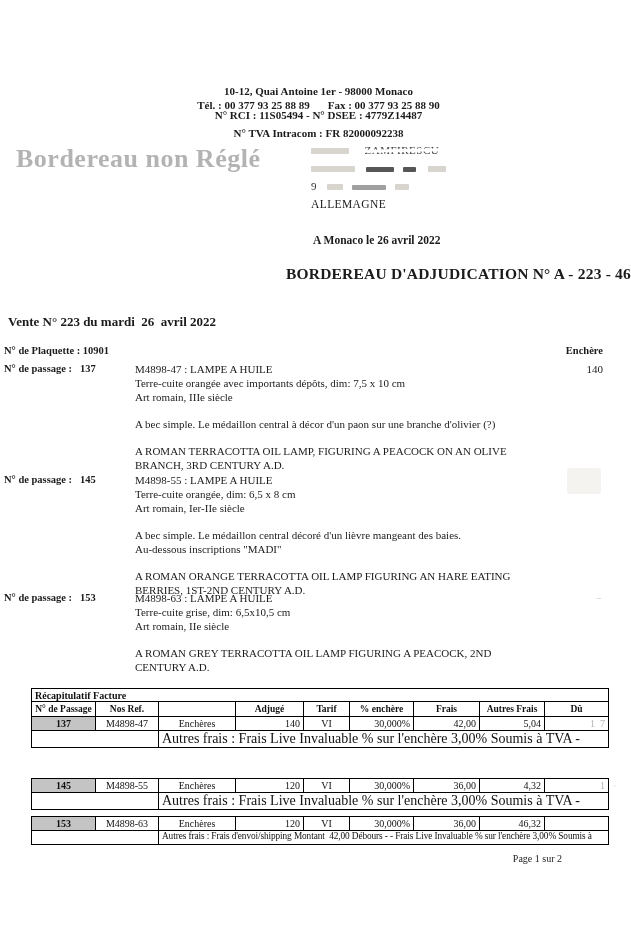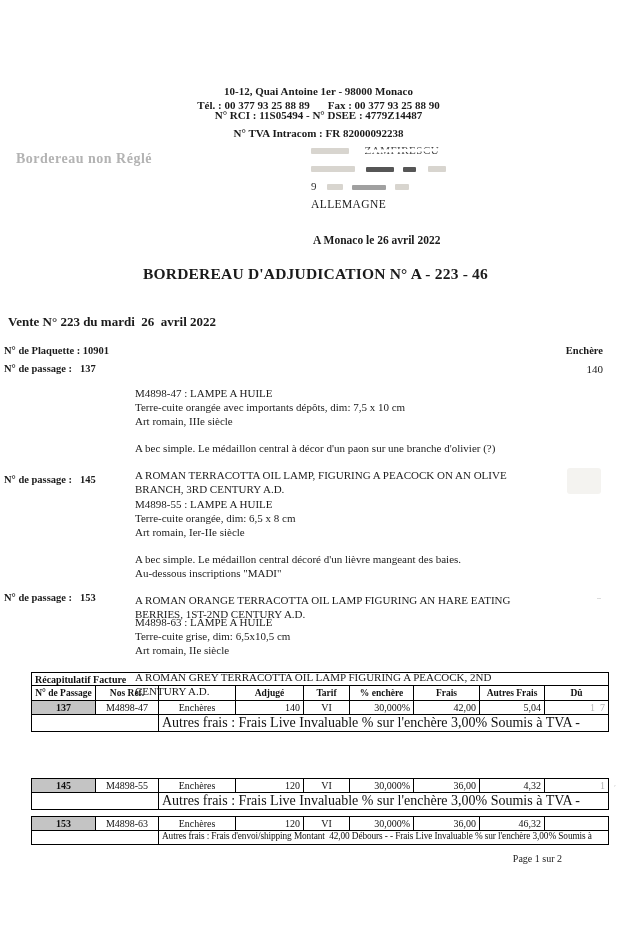--- a/index.html
+++ b/index.html
@@ -13,43 +13,43 @@
              letter-spacing:-3px;color:#141414;display:inline-block;transform:scaleY(.98);}
   .logo-word .it{font-style:italic;margin:0 -3px;}
   .logo-tagline{font-size:6.5px;letter-spacing:1.6px;color:#4a4a4a;margin-top:0;
                 text-transform:uppercase;border-top:1px solid #9a9a9a;display:inline-block;padding-top:1px;}
 
   
   .addr{position:absolute;left:0;right:0;text-align:center;font-weight:bold;font-size:11px;line-height:14px;padding-left:6px;}
   .addr .gap{display:inline-block;width:18px;}
 
   
-  .watermark{position:absolute;left:16px;top:151px;font-size:14px;font-weight:bold;color:#b3b3b3;letter-spacing:.5px;}
+  .watermark{position:absolute;left:16px;top:144px;font-size:26px;font-weight:bold;color:#b3b3b3;letter-spacing:.5px;}
 
   
   .recipient{position:absolute;left:311px;top:141px;width:200px;font-size:11px;line-height:18px;}
   .r-line{height:18px;position:relative;}
   .redact-faint{display:inline-block;height:6px;background:#d8d5cf;vertical-align:middle;border-radius:1px;}
   .redact-dark{display:inline-block;height:5px;background:#2c2c2c;vertical-align:middle;opacity:.8;border-radius:1px;}
   .broken-text{color:#3d3d3d;position:relative;display:inline-block;letter-spacing:.5px;}
   .broken-text::after{content:"";position:absolute;left:-2px;right:-2px;top:46%;height:3px;background:#fff;transform:rotate(-1.2deg);}
   .country{font-size:11.5px;color:#1b1b1b;letter-spacing:.4px;}
   .date-line{position:absolute;left:313px;top:234px;font-weight:bold;font-size:11.5px;}
 
   
-  .doc-title{position:absolute;left:0;right:0;top:265px;text-align:center;font-weight:bold;font-size:15.5px;letter-spacing:.2px;}
+  .doc-title{position:absolute;left:0;right:0;top:265px;text-align:right;font-weight:bold;font-size:15.5px;letter-spacing:.2px;}
   .sale-line{position:absolute;left:8px;top:314px;font-weight:bold;font-size:13px;}
 
   
   .lots-head{position:absolute;left:4px;right:28px;top:345px;font-weight:bold;font-size:10.5px;}
   .lots-head .right{float:right;}
   .lot{position:absolute;left:0;right:0;font-size:11px;line-height:14px;}
   .lot .passage{position:absolute;left:4px;top:0;font-weight:bold;font-size:10.5px;}
   .lot .passage .num{margin-left:8px;}
-  .lot .content{margin-left:135px;width:400px;margin-top:24px;}
+  .lot .content{margin-left:135px;width:400px;}
   .lot .grp{margin-top:13px;}
   .lot .enchere{position:absolute;right:28px;top:0;text-align:right;}
   .smudge-blob{position:absolute;background:#f4f3f0;border-radius:3px;}
   .faint-dots{position:absolute;color:#8f8f8f;font-size:8px;}
   .faint-mark{position:absolute;color:#cfcfcf;font-size:9px;}
 
   
   table.recap{position:absolute;left:31px;border-collapse:collapse;table-layout:fixed;width:577px;
               font-size:10px;color:#111;}
   table.recap td,table.recap th{border:1px solid #000;padding:0 3px;height:13px;overflow:hidden;}
@@ -153,21 +153,21 @@
       <div class="grp">
         <div data-bind="lots.2.english.0">A ROMAN GREY TERRACOTTA OIL LAMP FIGURING A PEACOCK, 2ND</div>
         <div data-bind="lots.2.english.1">CENTURY A.D.</div>
       </div>
     </div>
   </div>
 
   <div class="smudge-blob" style="right:30px;top:468px;width:34px;height:26px;"></div>
   <div class="faint-dots" style="right:30px;top:592px;" data-bind="lots.2.enchere_faint">..</div>
 
-  <table class="recap" style="top:672px;padding-left:48px;">
+  <table class="recap" style="top:688px;padding-left:48px;">
     <colgroup>
         <col style="width:64px">
         <col style="width:63px">
         <col style="width:77px">
         <col style="width:68px">
         <col style="width:46px">
         <col style="width:64px">
         <col style="width:66px">
         <col style="width:65px">
         <col style="width:64px">

